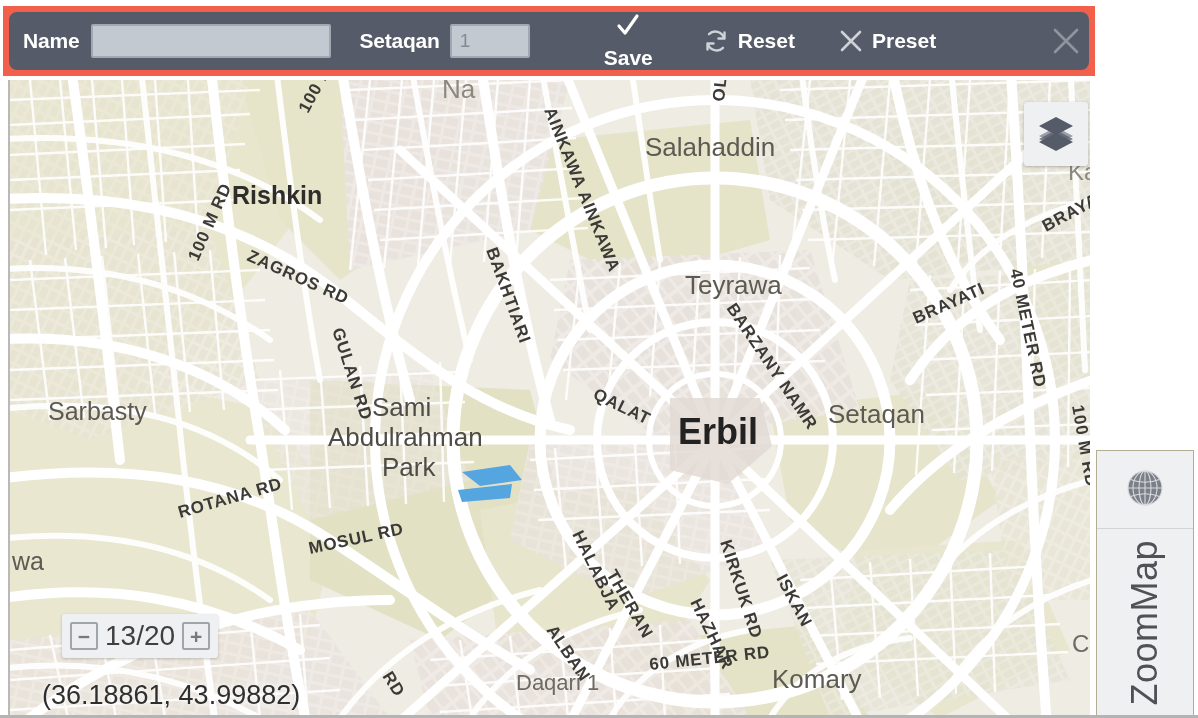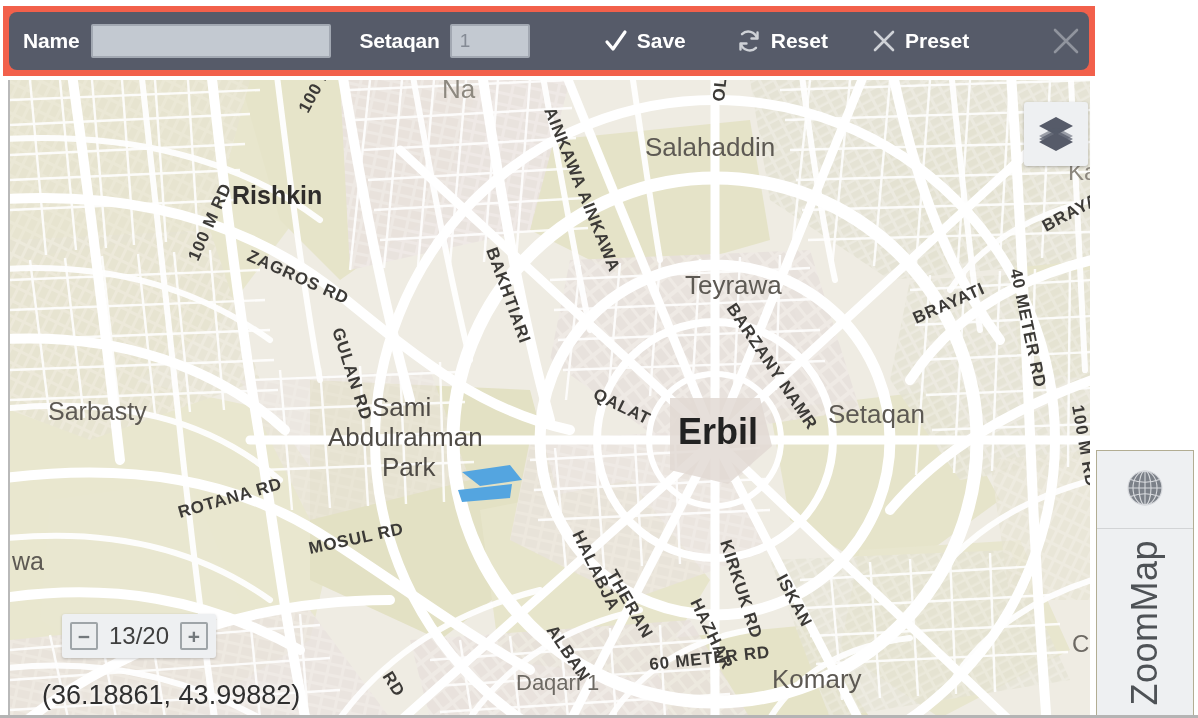--- a/index.html
+++ b/index.html
@@ -86,21 +86,21 @@
     gap: 9px;
     color: #ffffff;
     font-size: 21px;
     font-weight: bold;
     cursor: pointer;
     white-space: nowrap;
     user-select: none;
   }
   .tb-action .ico { display: flex; align-items: center; }
 
-  #btn-save { margin-left: 74px; }
+  #btn-save { margin-left: 74px; flex-direction: column; }
   #btn-reset { margin-left: 50px; }
   #btn-remove { margin-left: 44px; }
 
   #toolbar-close {
     position: absolute;
     right: 6px;
     top: 50%;
     transform: translateY(-50%);
     width: 34px;
     height: 34px;
@@ -189,21 +189,21 @@
     line-height: 1;
     font-weight: bold;
     display: flex;
     align-items: center;
     justify-content: center;
     cursor: pointer;
     font-family: "Liberation Sans", sans-serif;
     padding: 0;
   }
   #zoom-level {
-    font-size: 24px;
+    font-size: 28px;
     color: #3f3f3f;
     min-width: 68px;
     text-align: center;
     user-select: none;
   }
 
   
   #coord-readout {
     position: absolute;
     left: 42px;

